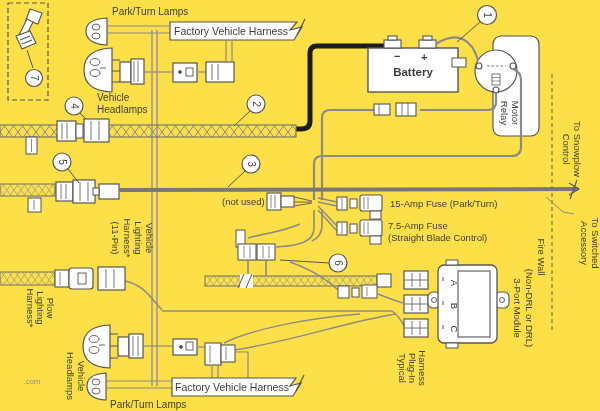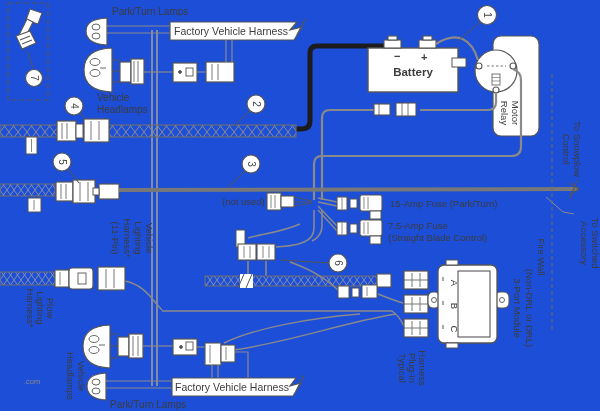--- a/index.html
+++ b/index.html
@@ -1,16 +1,16 @@
 <!DOCTYPE html>
 <html><head>
 <meta charset="utf-8">
 <style>
   html,body{margin:0;padding:0;background:#e8e8e8;}
-  .page{position:relative;width:600px;height:411px;background:#1d4ed8;overflow:hidden;
+  .page{position:relative;width:600px;height:411px;background:#fde047;overflow:hidden;
         font-family:"Liberation Sans",sans-serif;}
   svg{position:absolute;left:0;top:0;}
   text{fill:#3c3c3c;font-family:"Liberation Sans",sans-serif;}
   .lbl{font-size:10px;}
   .lbl-sm{font-size:9.5px;}
   .rot{font-size:9.5px;}
   .callout-num{font-size:10px;fill:#444;}
   .banner-txt{font-size:10.5px;}
 </style>
 </head>

